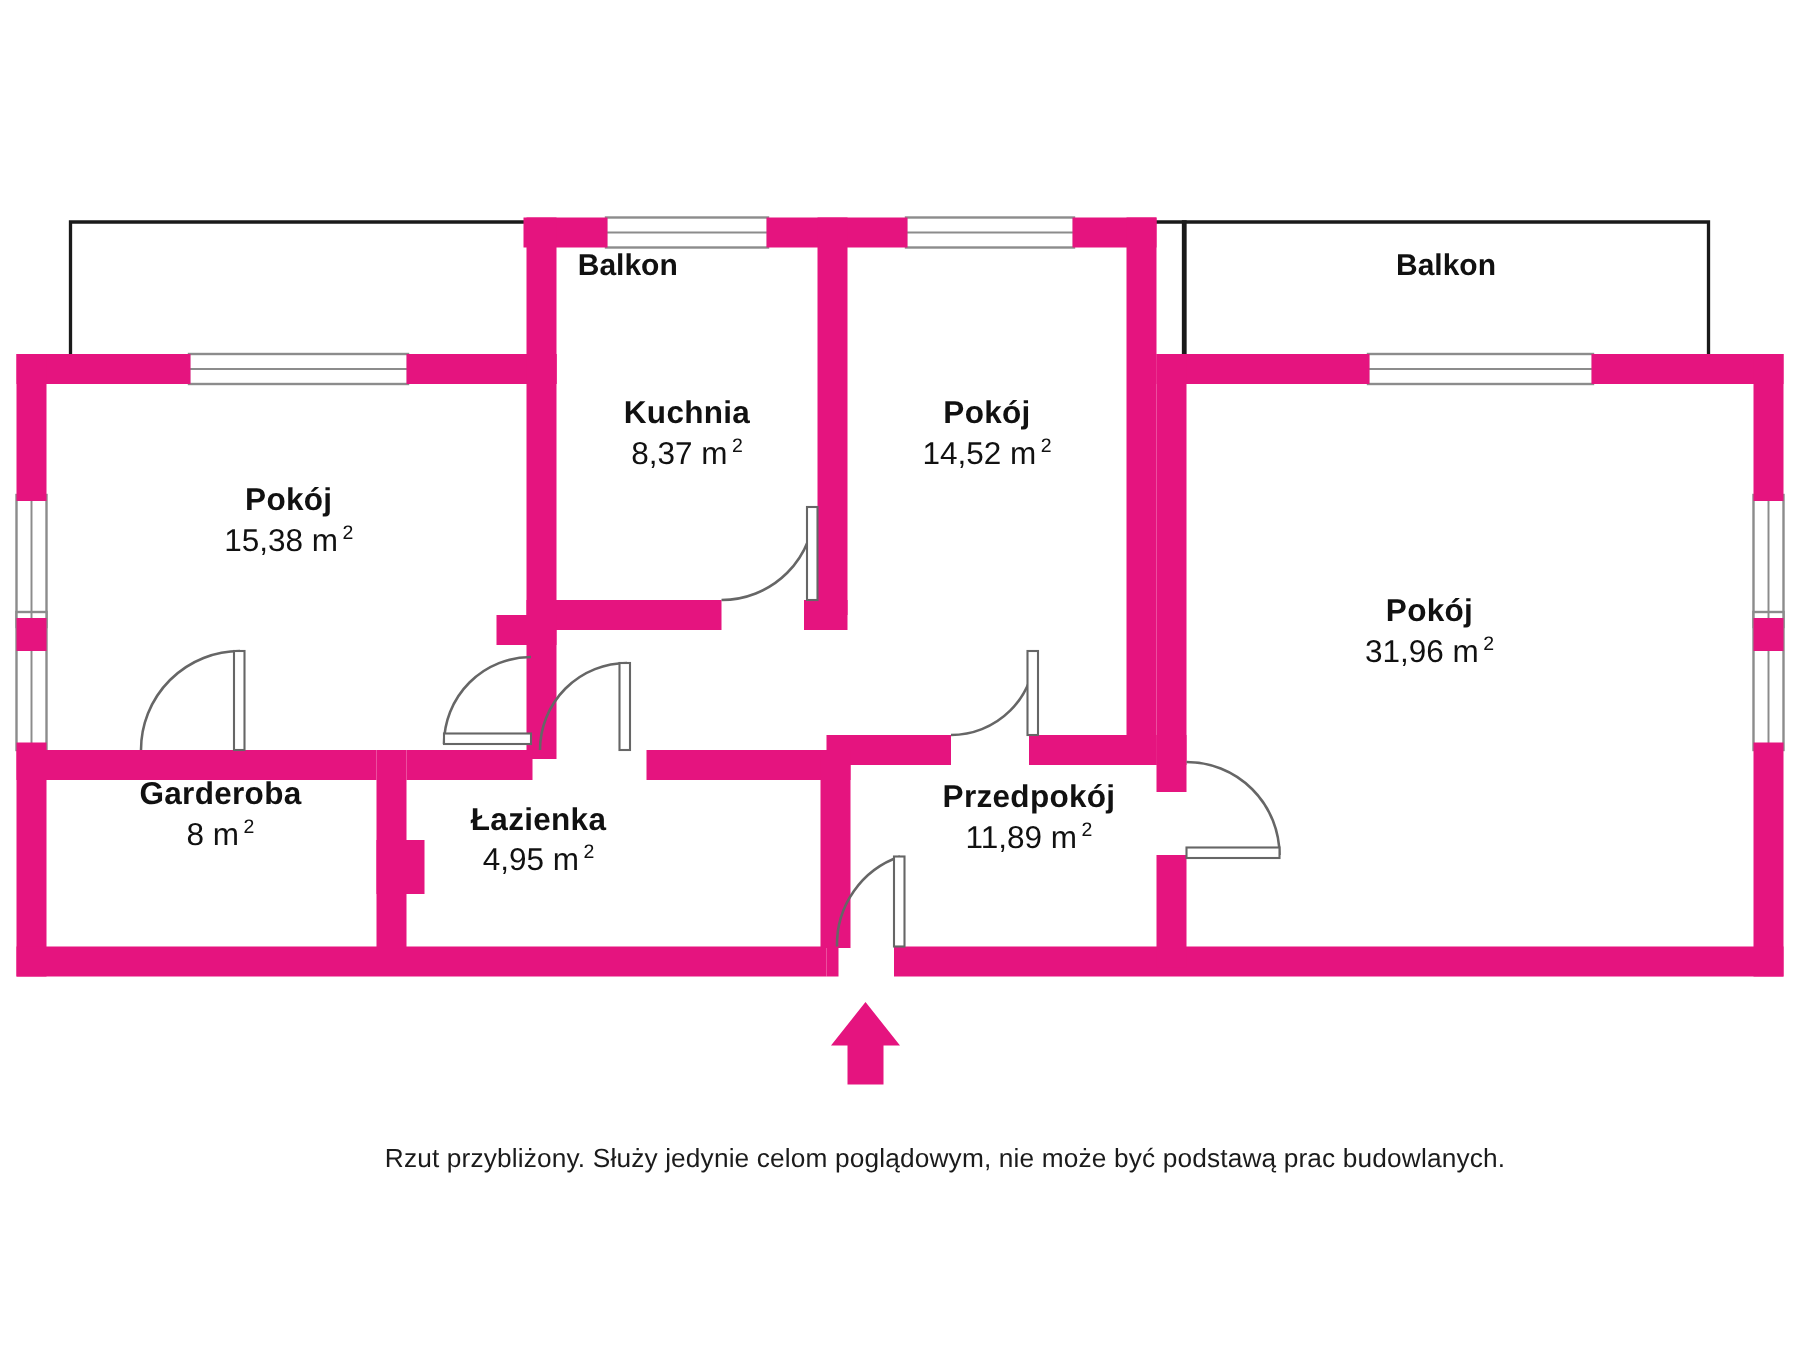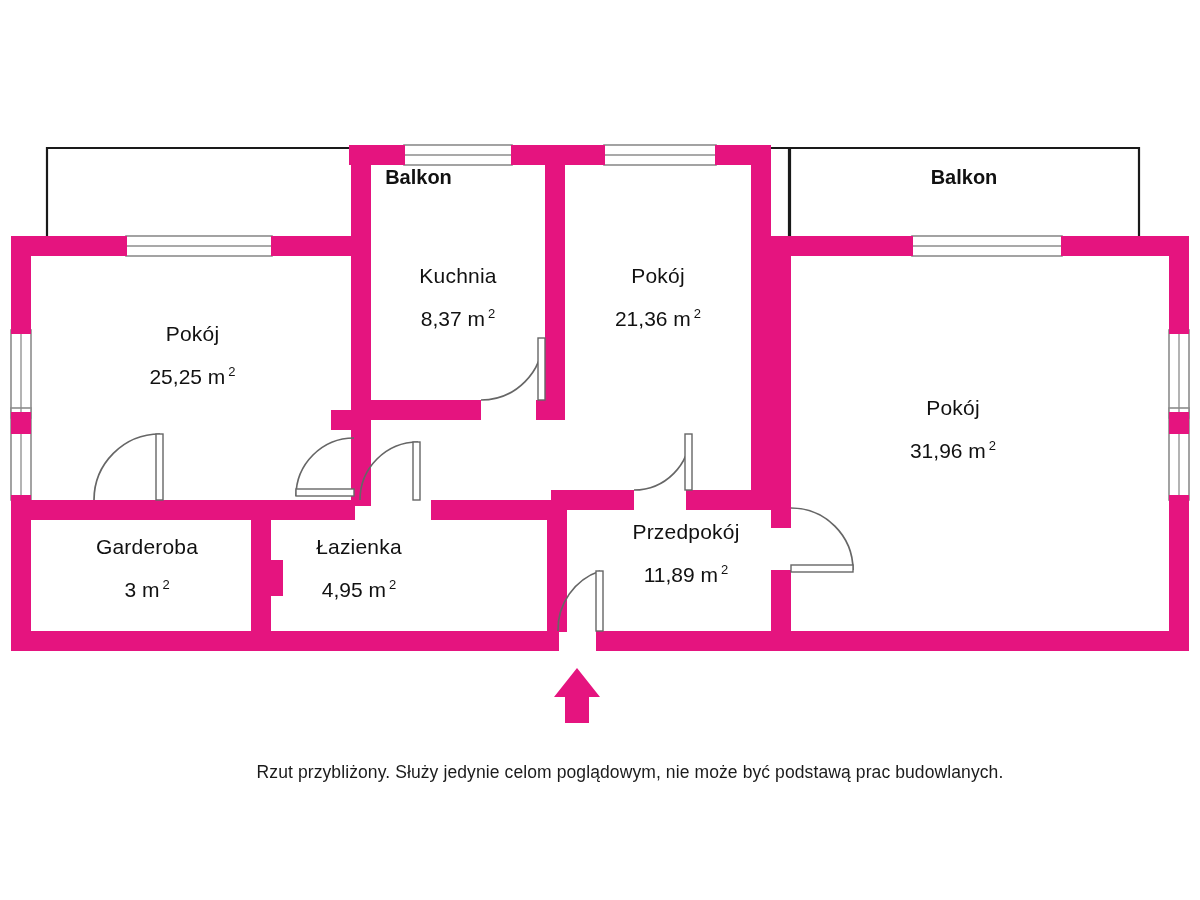--- a/index.html
+++ b/index.html
@@ -29,30 +29,30 @@
   }
   .room-label {
     position: absolute;
     text-align: center;
     color: #111111;
     line-height: 1.18;
     white-space: nowrap;
     user-select: none;
   }
   .room-name {
-    font-weight: normal;
+    font-weight: bold;
     font-size: 21px;
     letter-spacing: 0.2px;
     display: block;
   }
   .room-area {
     font-weight: normal;
     font-size: 21px;
     display: block;
-    margin-top: 17px;
+    margin-top: 0;
   }
   .room-area .sup {
     font-size: 13px;
     vertical-align: super;
     margin-left: 3px;
   }
   .balcony-label {
     position: absolute;
     font-weight: bold;
     font-size: 20px;
@@ -209,41 +209,41 @@
     </g>
 
   </svg>
 
   <div class="balcony-label" style="left:47px; top:166px; width:743px;">Balkon</div>
 
   <div class="balcony-label" style="left:789px; top:166px; width:350px;">Balkon</div>
 
   <div class="room-label" style="left:100px; top:322px; width:185px;">
     <span class="room-name">Pokój</span>
-    <span class="room-area"><span>25,25 m</span><span class="sup">2</span></span>
+    <span class="room-area"><span>15,38 m</span><span class="sup">2</span></span>
   </div>
 
   <div class="room-label" style="left:373px; top:264px; width:170px;">
     <span class="room-name">Kuchnia</span>
     <span class="room-area"><span>8,37 m</span><span class="sup">2</span></span>
   </div>
 
   <div class="room-label" style="left:573px; top:264px; width:170px;">
     <span class="room-name">Pokój</span>
-    <span class="room-area"><span>21,36 m</span><span class="sup">2</span></span>
+    <span class="room-area"><span>14,52 m</span><span class="sup">2</span></span>
   </div>
 
   <div class="room-label" style="left:858px; top:396px; width:190px;">
     <span class="room-name">Pokój</span>
     <span class="room-area"><span>31,96 m</span><span class="sup">2</span></span>
   </div>
 
-  <div class="room-label" style="left:52px; top:535px; width:190px;">
+  <div class="room-label" style="left:52px; top:518px; width:190px;">
     <span class="room-name">Garderoba</span>
-    <span class="room-area"><span>3 m</span><span class="sup">2</span></span>
+    <span class="room-area"><span>8 m</span><span class="sup">2</span></span>
   </div>
 
   <div class="room-label" style="left:264px; top:535px; width:190px;">
     <span class="room-name">Łazienka</span>
     <span class="room-area"><span>4,95 m</span><span class="sup">2</span></span>
   </div>
 
   <div class="room-label" style="left:586px; top:520px; width:200px;">
     <span class="room-name">Przedpokój</span>
     <span class="room-area"><span>11,89 m</span><span class="sup">2</span></span>

